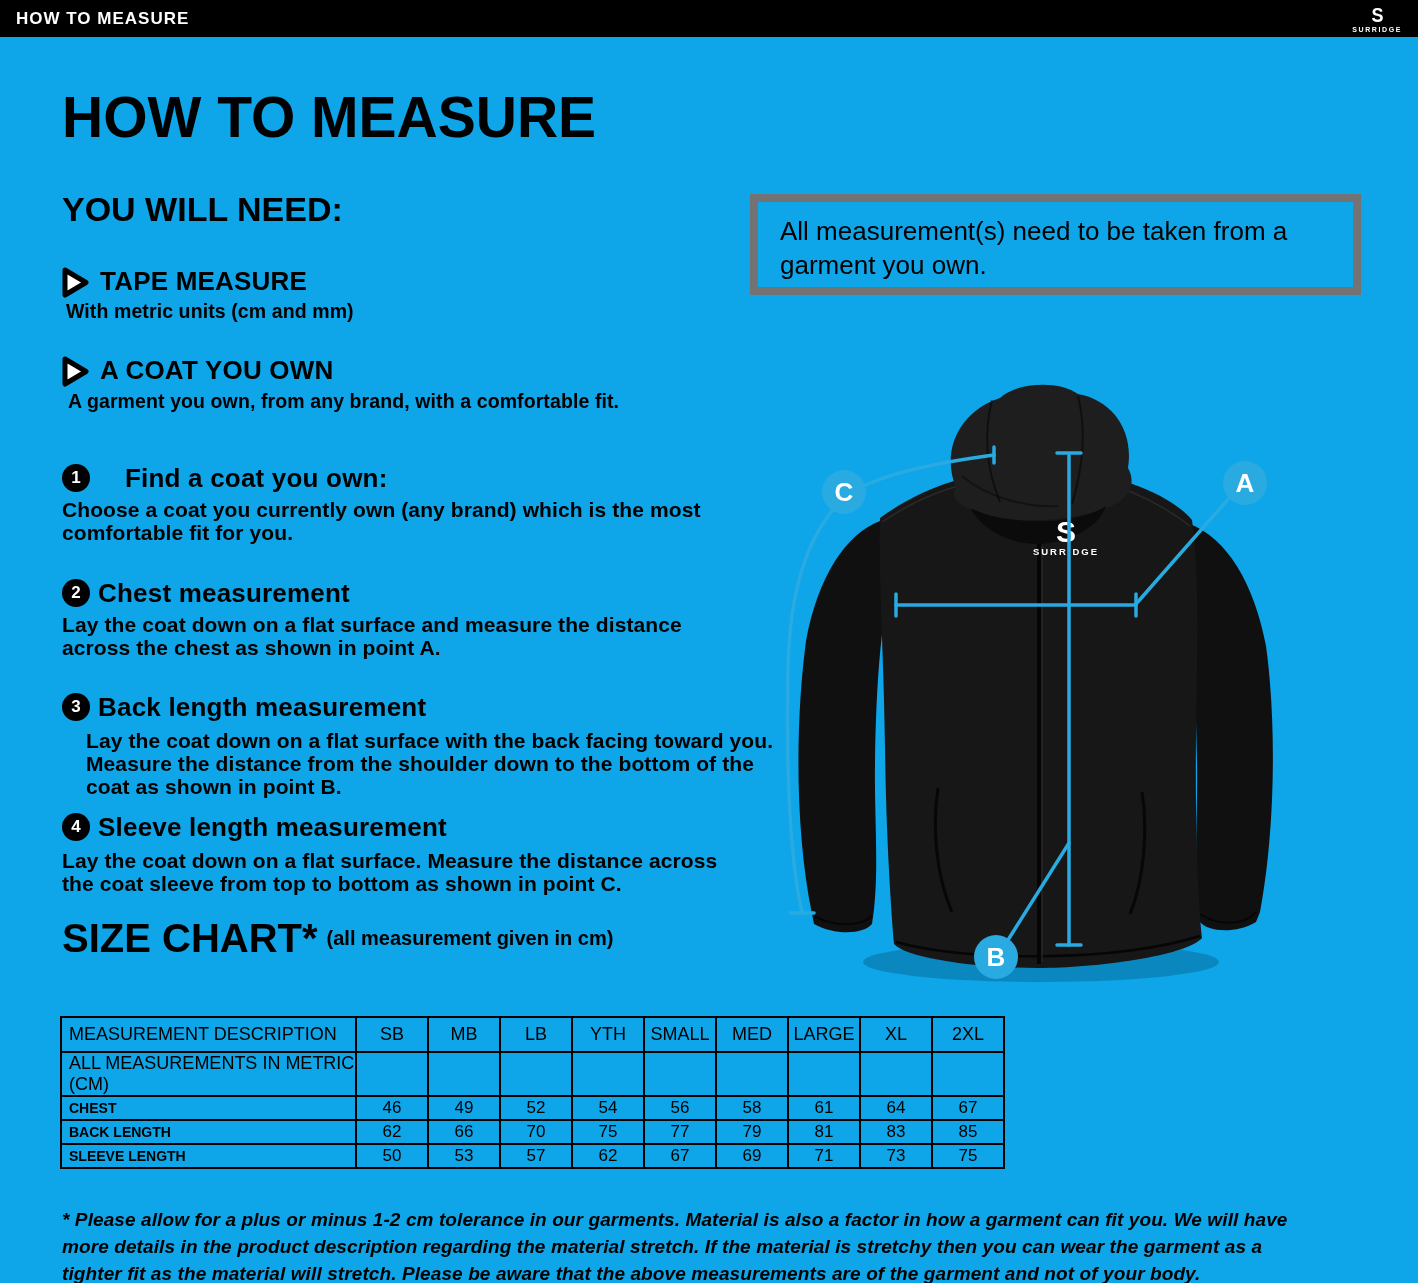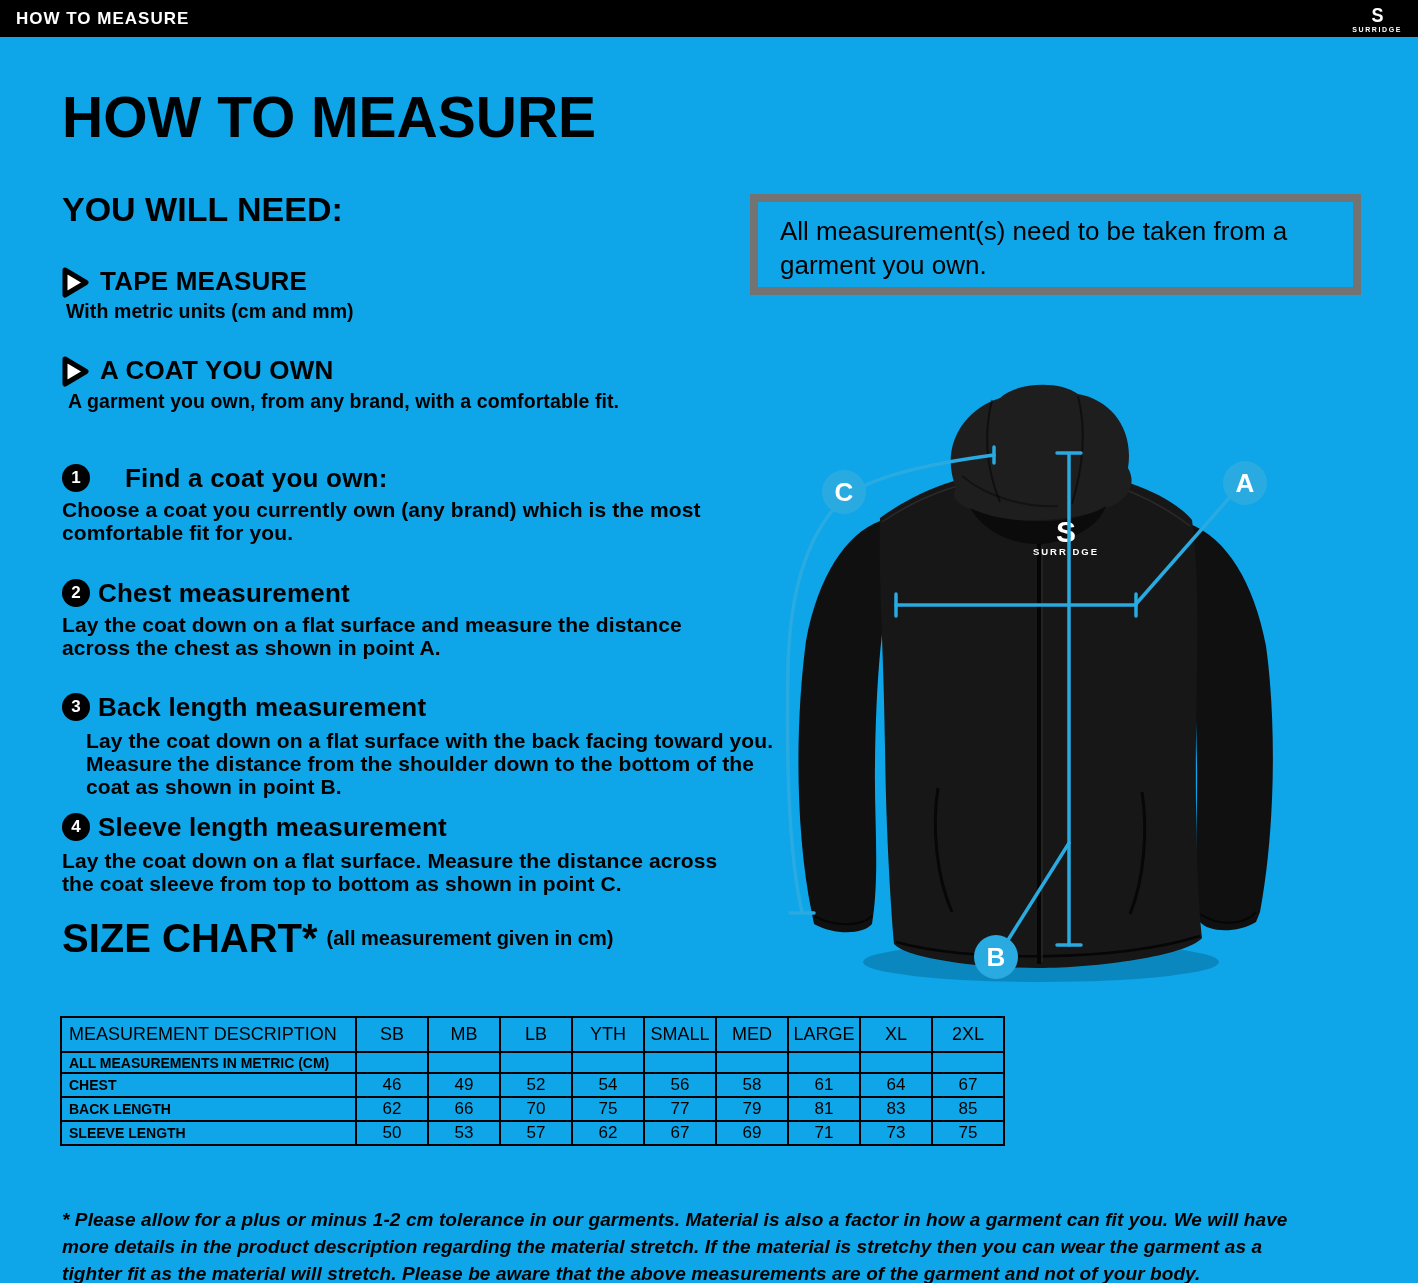--- a/index.html
+++ b/index.html
@@ -43,21 +43,21 @@
   .sc-title { font-size:40px; font-weight:bold; letter-spacing:0; }
   .sc-sub { font-size:20px; font-weight:bold; margin-left:9px; }
   table.size {
     position:absolute; left:60px; top:1016px; border-collapse:collapse;
     font-family:"Liberation Sans", sans-serif;
   }
   table.size td, table.size th { border:2px solid #000; text-align:center; vertical-align:middle; }
   table.size .c0 { width:295px; text-align:left; padding-left:7px; }
   table.size .cz { width:72px; }
   tr.hdr  { height:35px; } tr.hdr th { font-size:18px; font-weight:normal; }
-  tr.note { height:21px; } tr.note td { font-size:14px; font-weight:bold;border-radius:8px; }
+  tr.note { height:21px; } tr.note td { font-size:18px; font-weight:normal;border-radius:8px; }
   tr.data { height:24px; } tr.data td.lab { font-size:14px; font-weight:bold; }
   tr.data td.val { font-size:17px; font-weight:normal; }
   
   .footnote {
     position:absolute; left:62px; top:1206px; width:1250px;
     font-size:19px; font-weight:bold; font-style:italic; line-height:27px; letter-spacing:0.1px;
   }
 </style>
 </head>
 <body>

